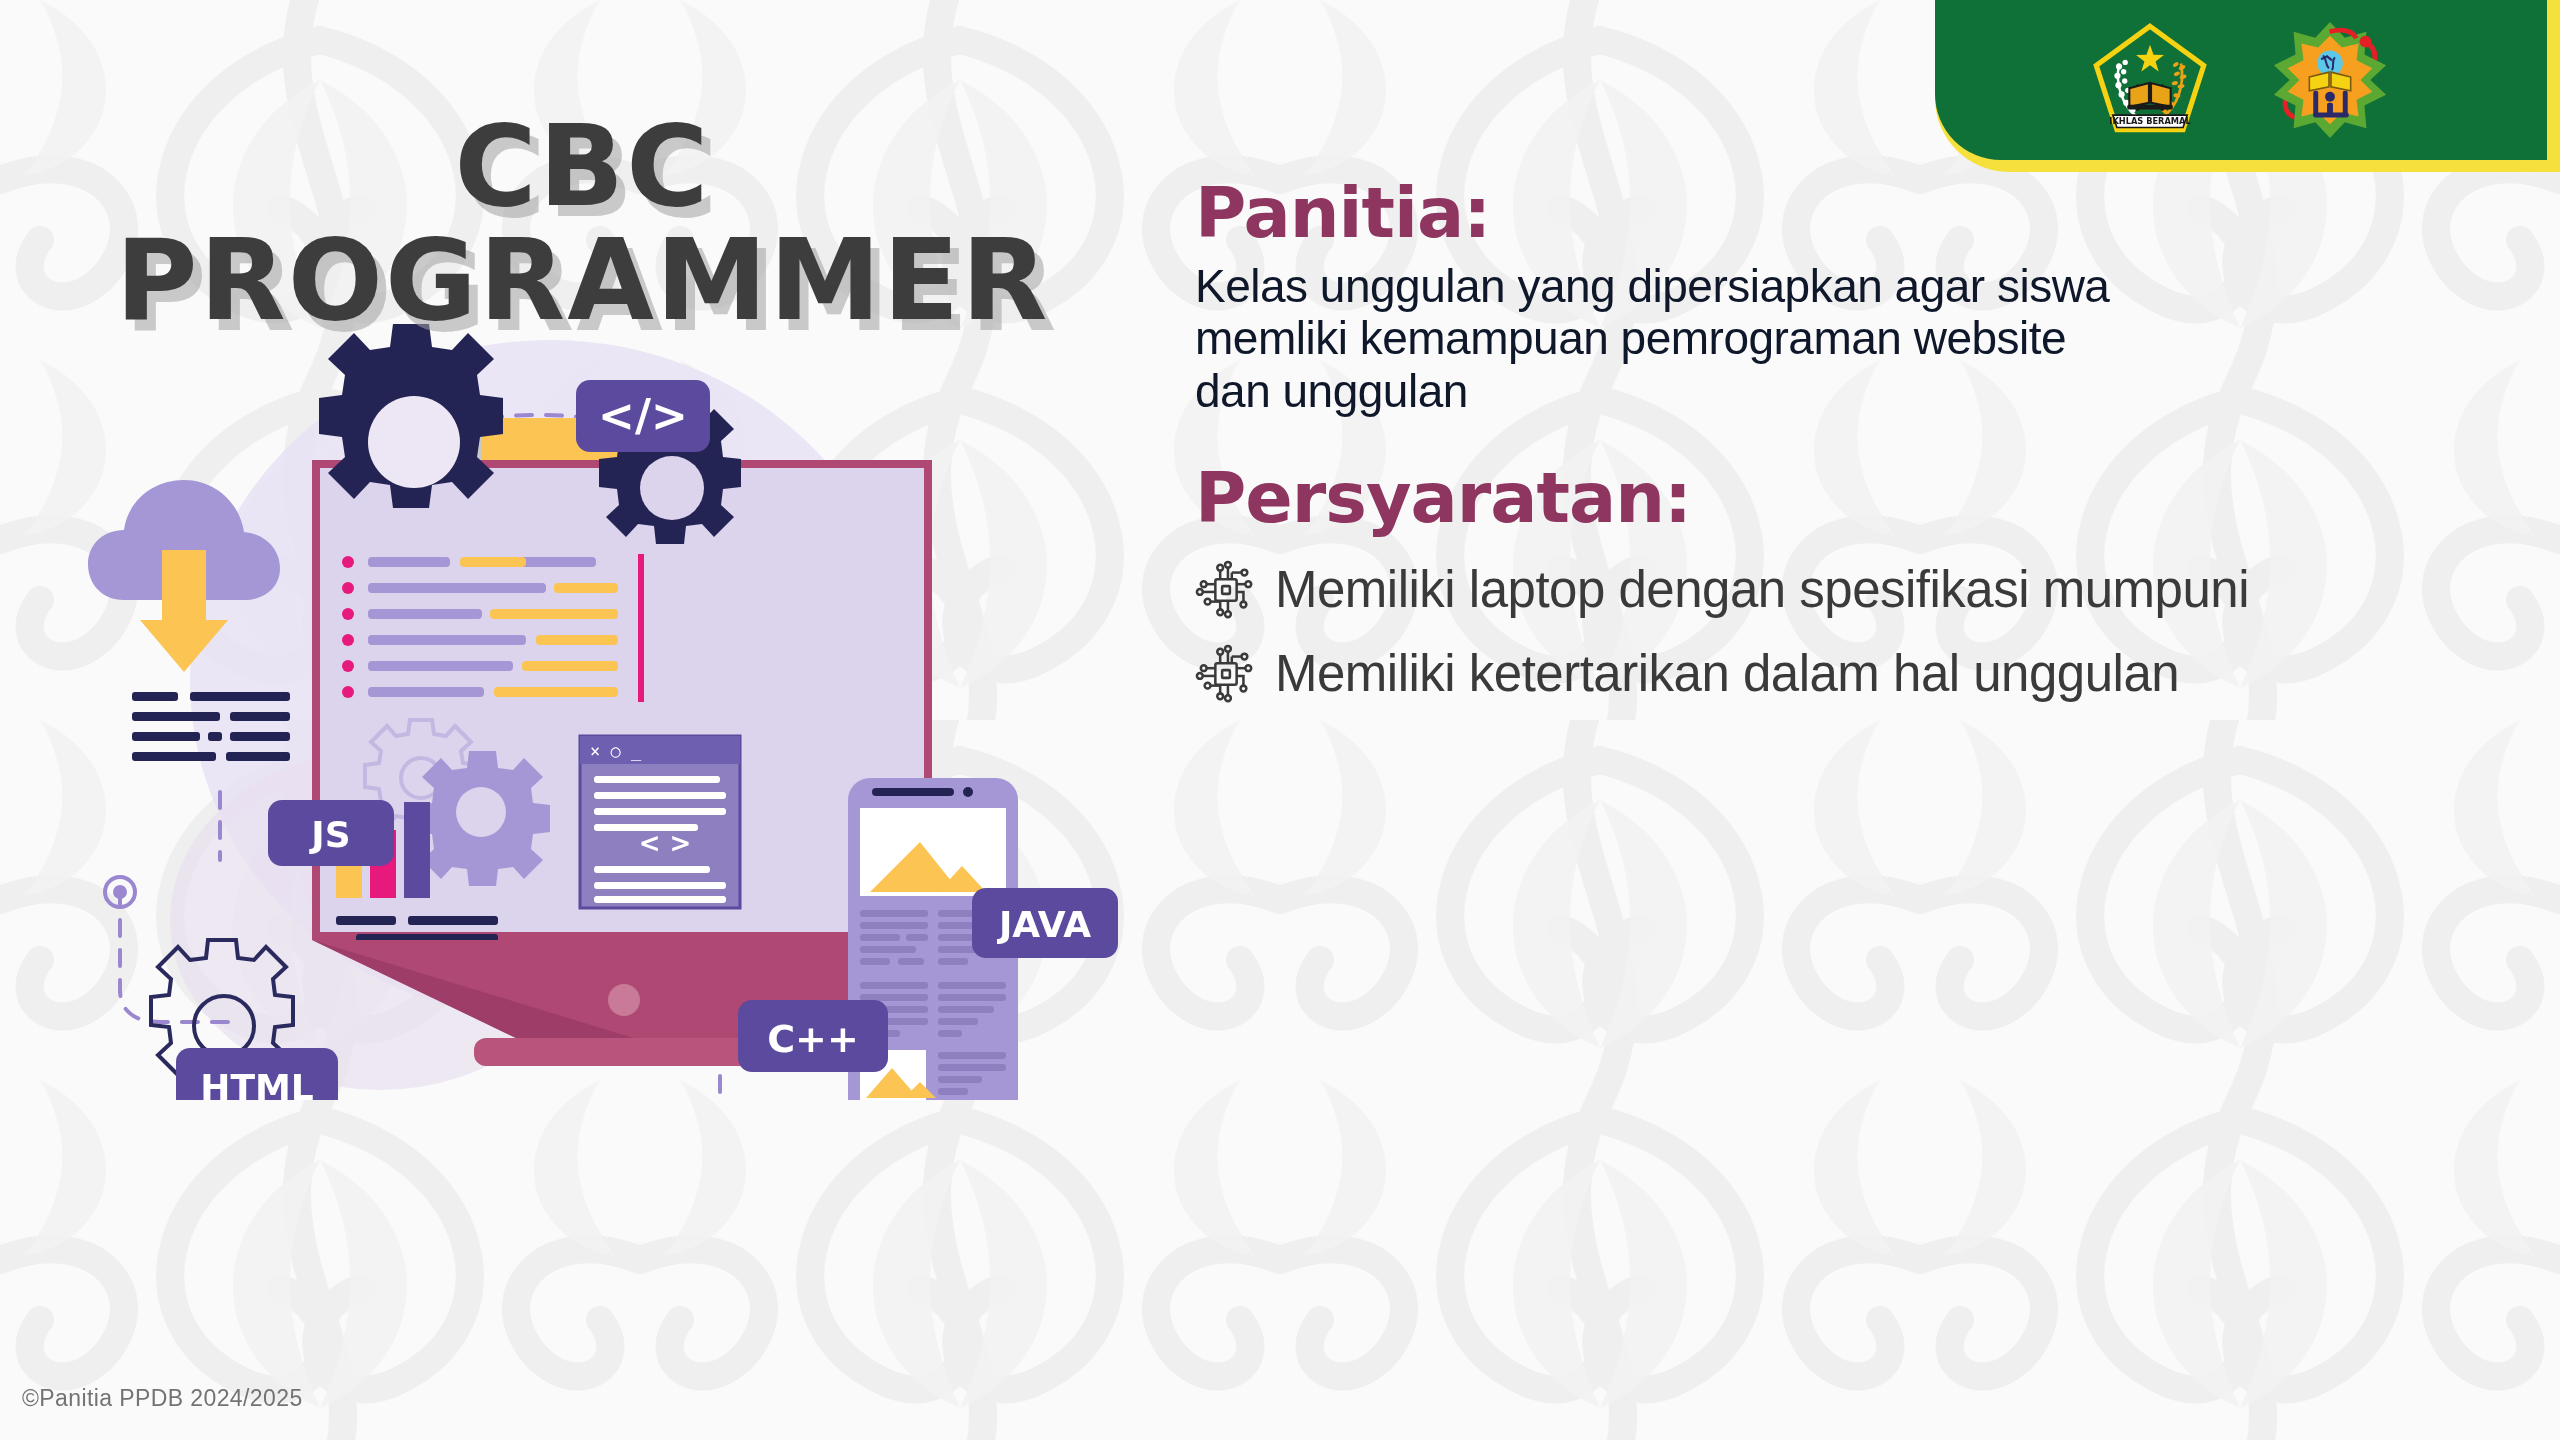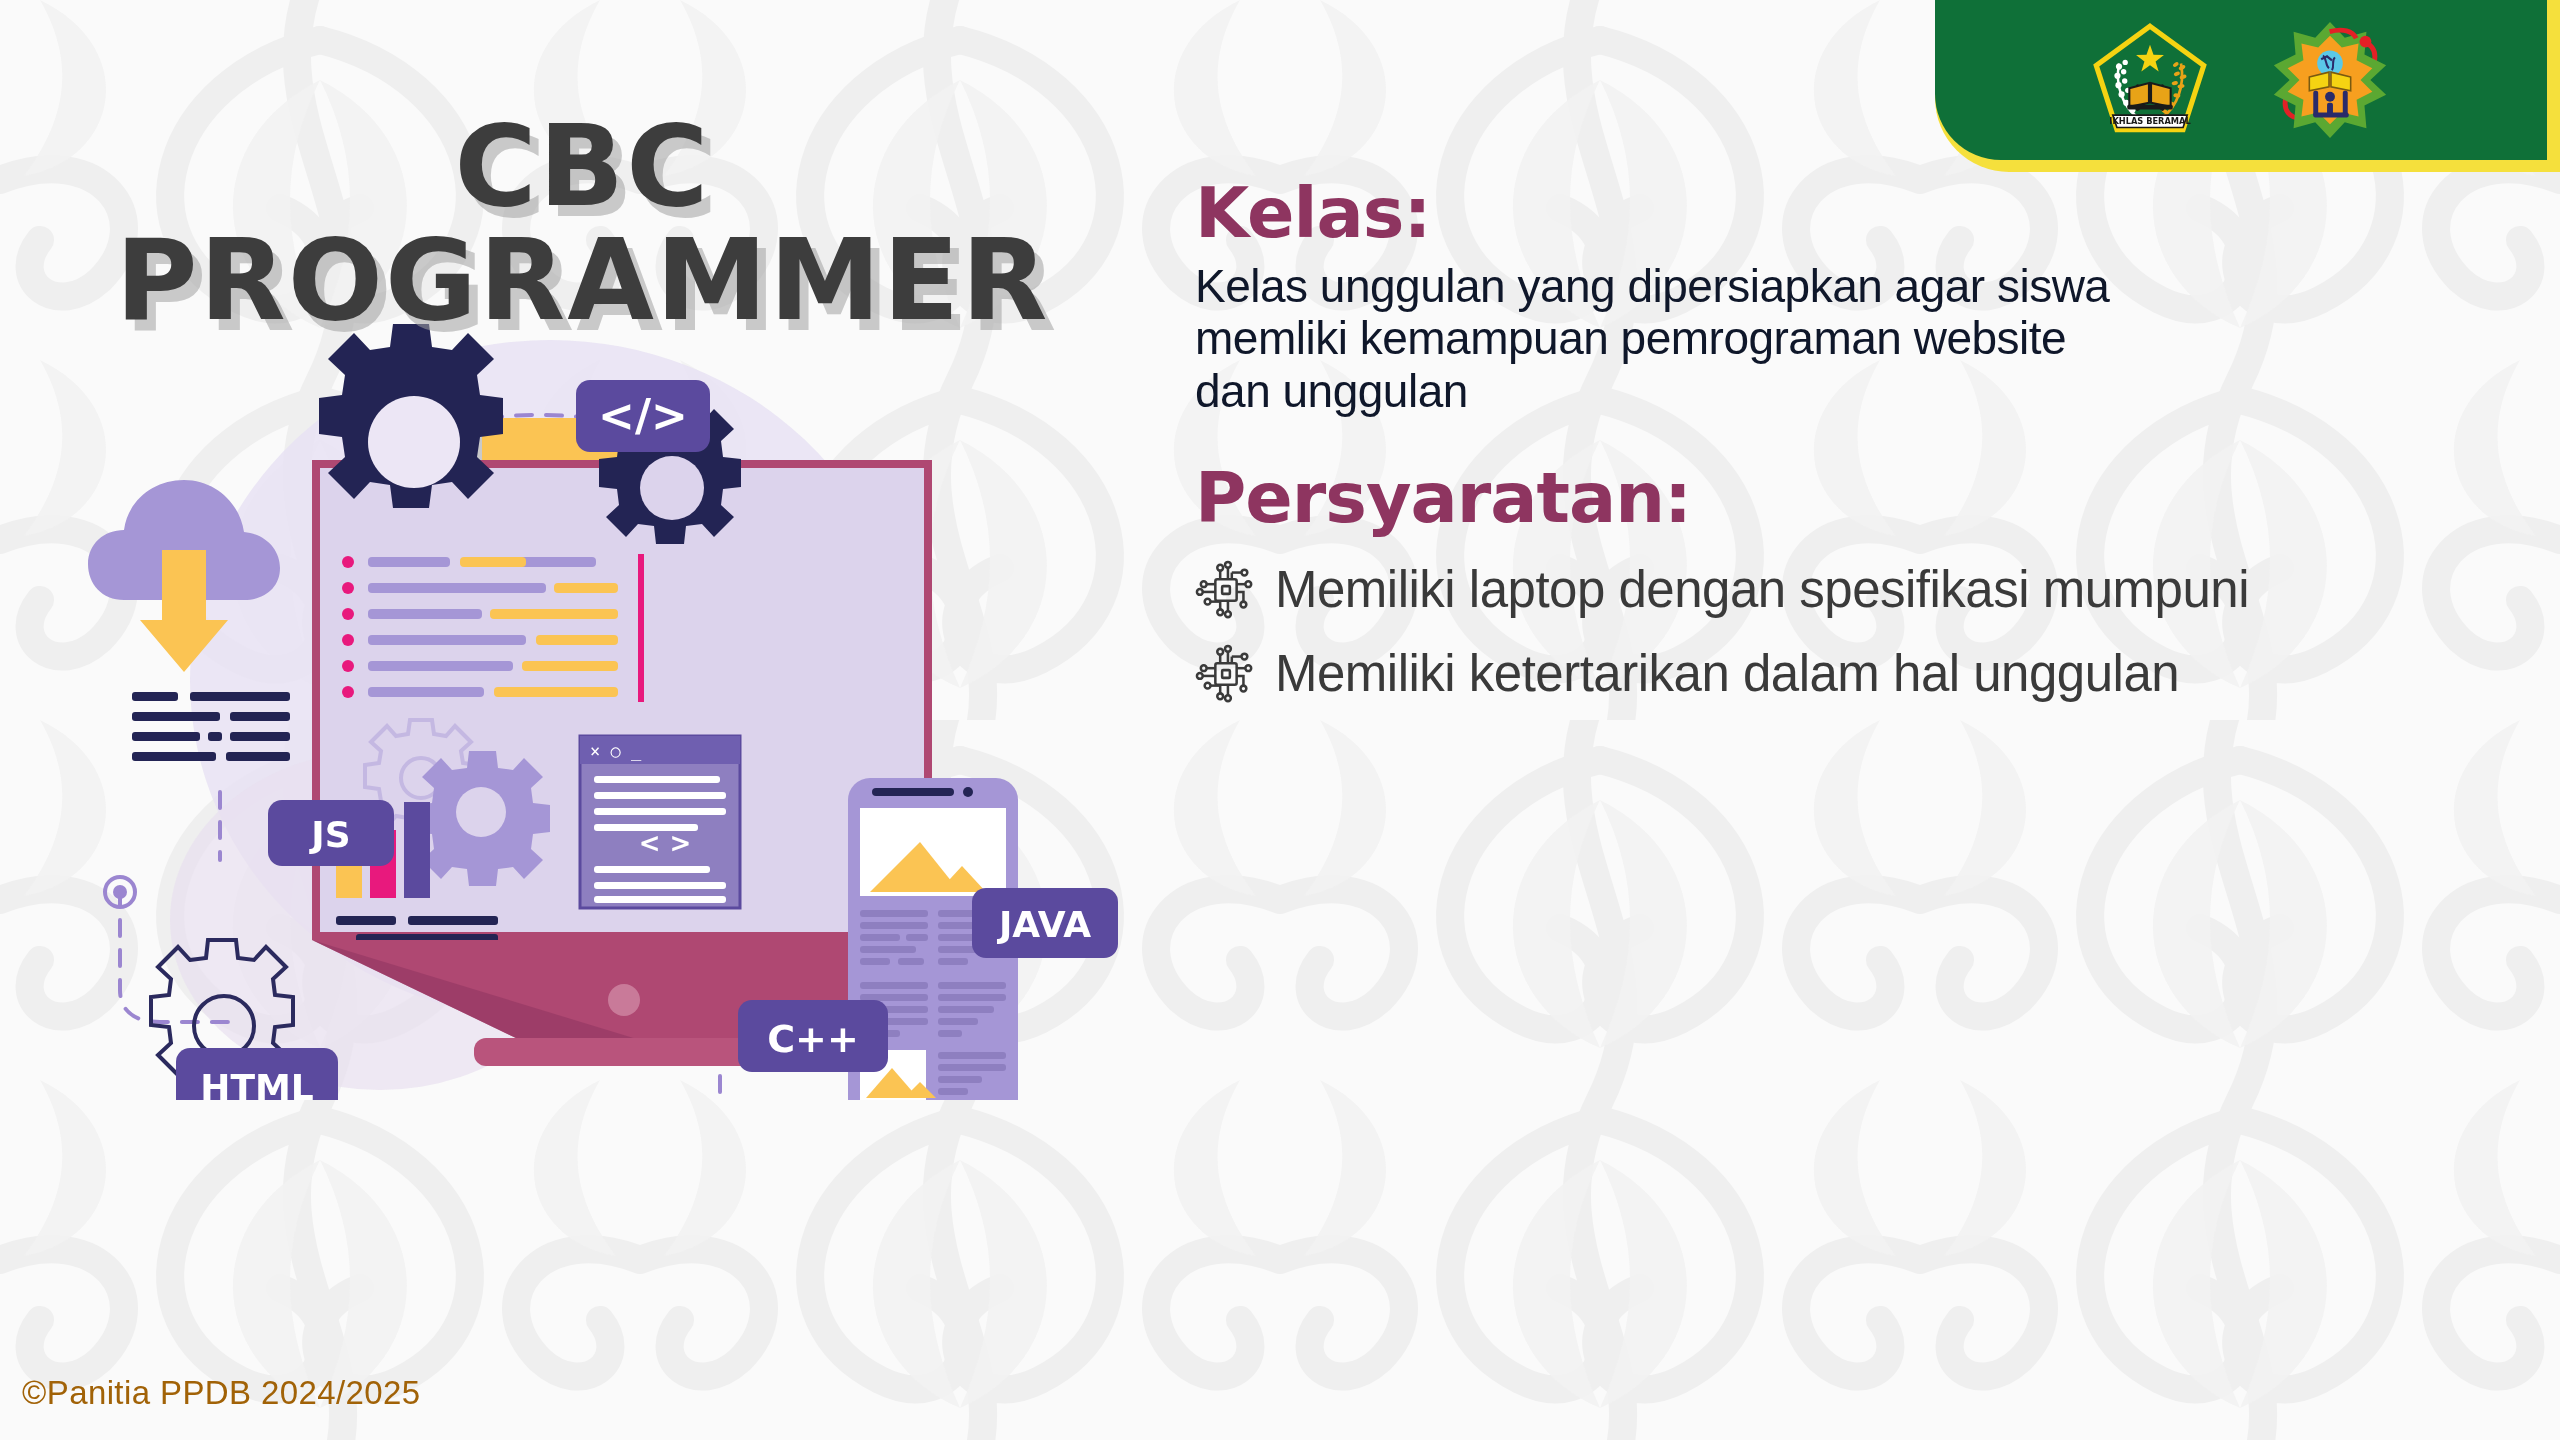--- a/index.html
+++ b/index.html
@@ -81,21 +81,21 @@
     margin-bottom:22px;
   }
   .req-text {
     font-size:51px; color:#3a3a3a; letter-spacing:-0.5px; line-height:1.1;
   }
   .chip-icon { flex:0 0 auto; width:62px; height:62px; }
 
   
   #footer-credit {
     position:absolute; left:22px; bottom:28px;
-    font-size:33px; color:#a16207; letter-spacing:0.4px;
+    font-size:23px; color:#737373; letter-spacing:0.4px;
     z-index:5;
   }
 
   
   #illustration {
     position:absolute; left:80px; top:300px;
     width:1060px; height:800px; z-index:3;
   }
   #illustration svg { width:100%; height:100%; display:block; }
 </style>
@@ -426,21 +426,21 @@
   </g>
   <g>
     <rect x="96" y="748" width="162" height="72" rx="14" fill="#5B4A9E"></rect>
     <text x="177" y="800" fill="#ffffff" font-family="DejaVu Sans, sans-serif" font-size="36" font-weight="bold" text-anchor="middle">HTML</text>
   </g>
 </svg>
 </div>
 
 <div id="content-col">
 
-  <div class="section-heading" id="goal-heading">Kelas:</div>
+  <div class="section-heading" id="goal-heading">Panitia:</div>
 
   <div class="body-text">
     <div>Kelas unggulan yang dipersiapkan agar siswa</div>
     <div>memliki kemampuan pemrograman website</div>
     <div>dan unggulan</div>
   </div>
 
   <div class="section-heading" id="req-heading">Persyaratan:</div>
 
   <div class="req-item">

